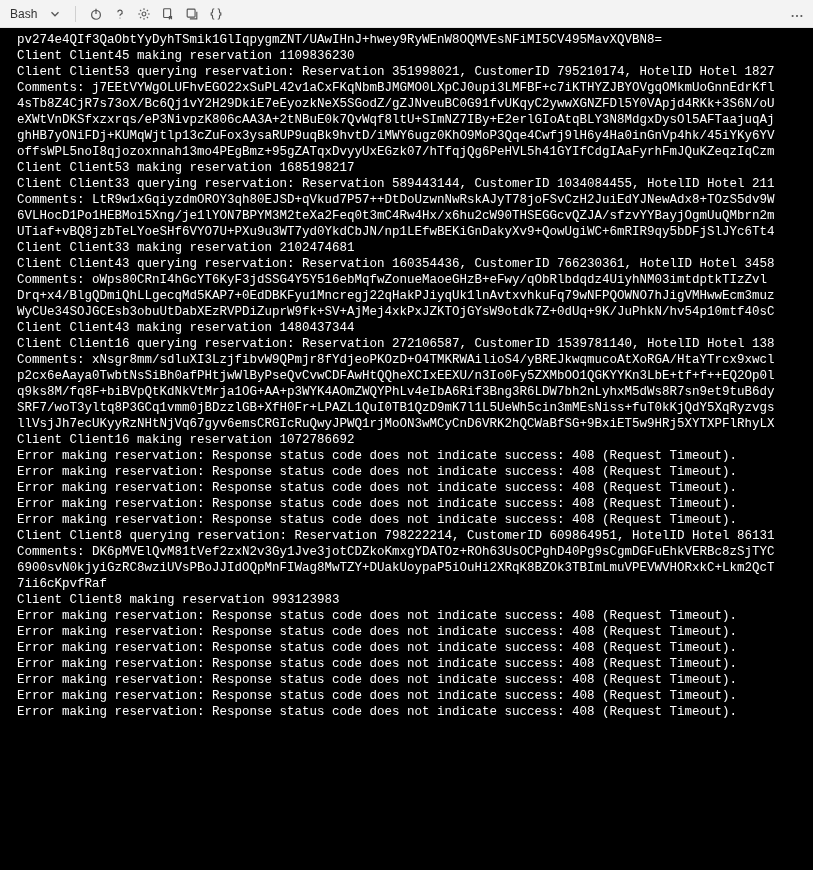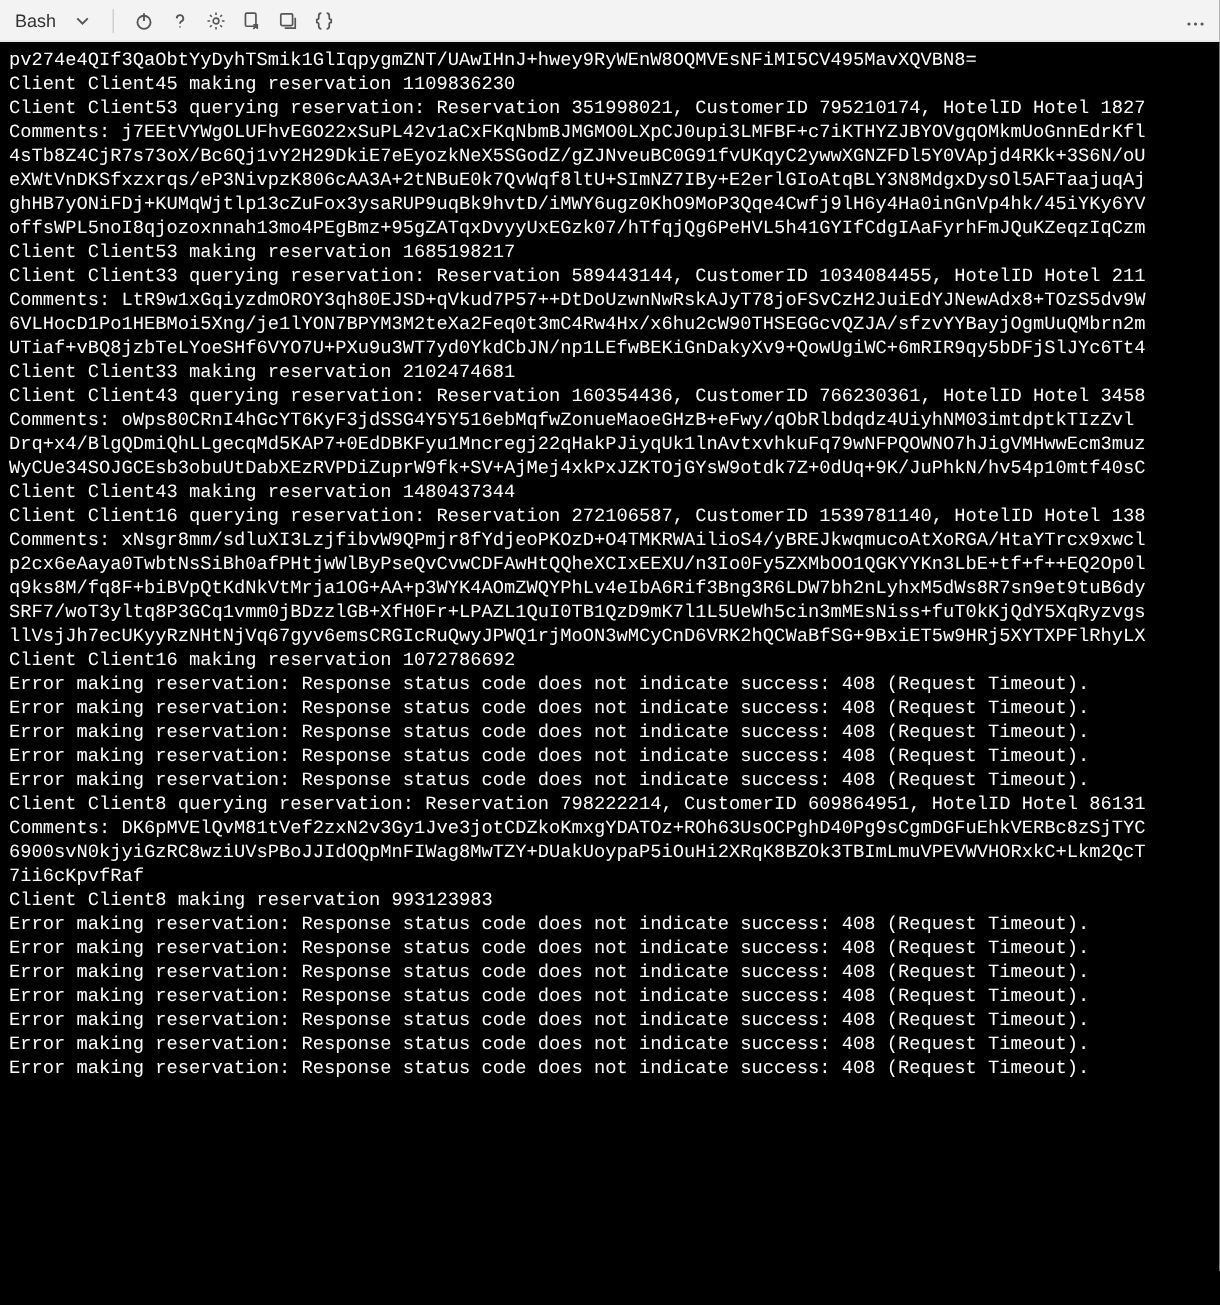--- a/index.html
+++ b/index.html
@@ -8,21 +8,21 @@
   .titlebar { height: 28px; background: #f3f3f3; border-bottom: 1px solid #e5e5e5; display: flex; align-items: center; padding: 0 6px; position: relative; }
   .titlebar .left { display: flex; align-items: center; gap: 4px; }
   .titlebar .right { position: absolute; right: 6px; top: 6px; }
   .shell-label { font-size: 12px; color: #333; padding: 0 4px; }
   .chevron { width: 14px; height: 14px; display: inline-flex; align-items: center; justify-content: center; }
   .divider { width: 1px; height: 16px; background: #d0d0d0; margin: 0 6px; }
   .icon-btn { width: 20px; height: 20px; display: inline-flex; align-items: center; justify-content: center; color: #555; border-radius: 2px; }
   .icon-btn svg { width: 14px; height: 14px; }
   .more-icon svg { width: 14px; height: 14px; }
   .terminal { flex: 1; background: #000; color: #fff; font-family: Consolas, "Courier New", monospace; font-size: 12.5px; line-height: 16px; padding: 4px 6px; overflow: hidden; white-space: pre; }
-  .terminal .line { white-space: nowrap; overflow: hidden; }
+  .terminal .line { white-space: nowrap; overflow: hidden; margin-left: 11px; }
 </style>
 </head>
 <body>
 <div class="window">
 
   <div class="titlebar">
     <div class="left">
       <span class="shell-label">Bash</span>
       <span class="chevron icon-btn">
         <svg viewBox="0 0 16 16" fill="none" stroke="currentColor" stroke-width="1.5">

